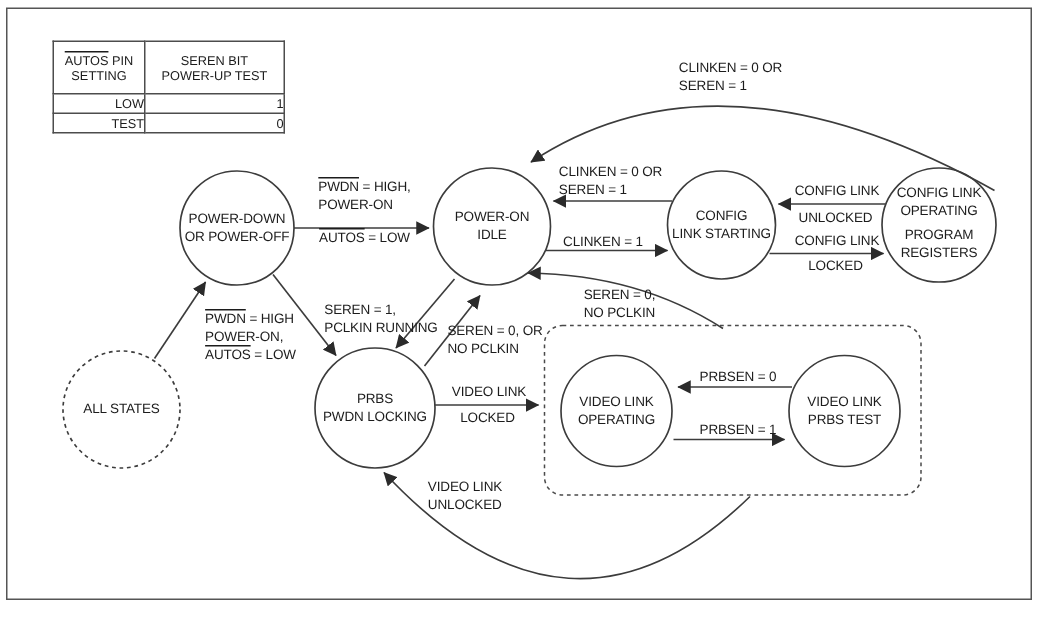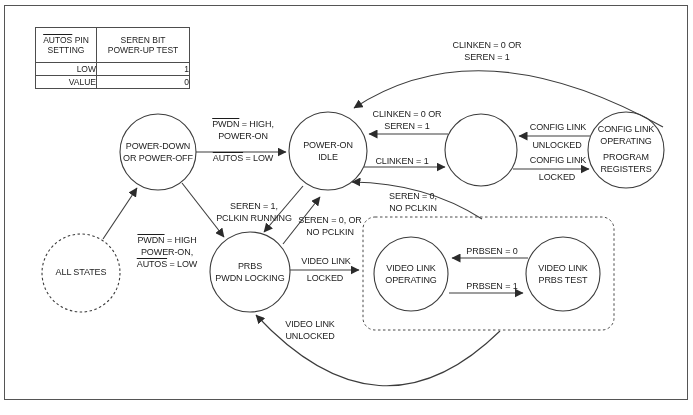--- a/index.html
+++ b/index.html
@@ -1,20 +1,20 @@
 <!DOCTYPE html>
 <html><head>
 <meta charset="utf-8">
 <style>
   html,body{margin:0;padding:0;background:#fff;}
   #stage{position:relative;width:693px;height:415px;background:#ffffff;overflow:hidden;
          font-family:"Liberation Sans",sans-serif;color:#1c1c1c;padding-left:16px;}
   #frame{position:absolute;left:4px;top:5px;width:682px;height:393px;border:1px solid #555;}
   svg{position:absolute;left:0;top:0;}
-  .lbl{position:absolute;transform:translate(-50%,-50%);text-align:center;white-space:nowrap;
+  .lbl{position:absolute;transform:translate(-50%,-50%);white-space:nowrap;
        font-size:9px;line-height:12px;letter-spacing:-0.1px;color:#1c1c1c;}
   .slbl{position:absolute;transform:translate(-50%,-50%);text-align:center;white-space:nowrap;
        font-size:9px;line-height:11.5px;letter-spacing:-0.1px;color:#1c1c1c;}
   .ov{text-decoration:overline;}
   .gap{margin-top:5px;}
   
   #tbl{position:absolute;left:35px;top:27px;border-collapse:collapse;table-layout:fixed;}
   #tbl td{border:1px solid #4d4d4d;text-align:center;vertical-align:middle;
           font-size:8.5px;line-height:10.5px;padding:0;}
   #tbl .hc{height:34px;}
@@ -73,33 +73,37 @@
       <td class="hc c2">
         <span>SEREN BIT</span><br>
         <span>POWER-UP TEST</span>
       </td>
     </tr>
     <tr>
       <td class="dc c1">LOW</td>
       <td class="dc c2">1</td>
     </tr>
     <tr>
-      <td class="dc c1">VALUE</td>
+      <td class="dc c1">TEST</td>
       <td class="dc c2">0</td>
     </tr>
   </tbody>
     </table>
 
   <div class="slbl" style="left:158px;top:152px">
     <div>POWER-DOWN</div>
     <div>OR POWER-OFF</div>
   </div>
   <div class="slbl" style="left:328px;top:151px">
     <div>POWER-ON</div>
     <div>IDLE</div>
+  </div>
+  <div class="slbl" style="left:481px;top:150px">
+    <div>CONFIG</div>
+    <div>LINK STARTING</div>
   </div>
   <div class="slbl" style="left:626px;top:149px">
     <div>CONFIG LINK</div>
     <div>OPERATING</div>
     <div class="gap">PROGRAM</div>
     <div>REGISTERS</div>
   </div>
   <div class="slbl" style="left:81px;top:273px">
     <div>ALL STATES</div>
   </div>
@@ -118,21 +122,21 @@
 
 
   <div class="lbl" style="left:243px;top:130px">
     <div><span class="ov">PWDN</span><span> = HIGH,</span></div>
     <div>POWER-ON</div>
   </div>
   <div class="lbl" style="left:243px;top:158px">
     <div><span class="ov">AUTOS</span><span> = LOW</span></div>
   </div>
 
-  <div class="lbl" style="left:167px;top:252px">
+  <div class="lbl" style="left:167px;top:224px">
     <div><span class="ov">PWDN</span><span> = HIGH</span></div>
     <div>POWER-ON,</div>
     <div><span class="ov">AUTOS</span><span> = LOW</span></div>
   </div>
 
   <div class="lbl" style="left:254px;top:212px">
     <div>SEREN = 1,</div>
     <div>PCLKIN RUNNING</div>
   </div>
 

